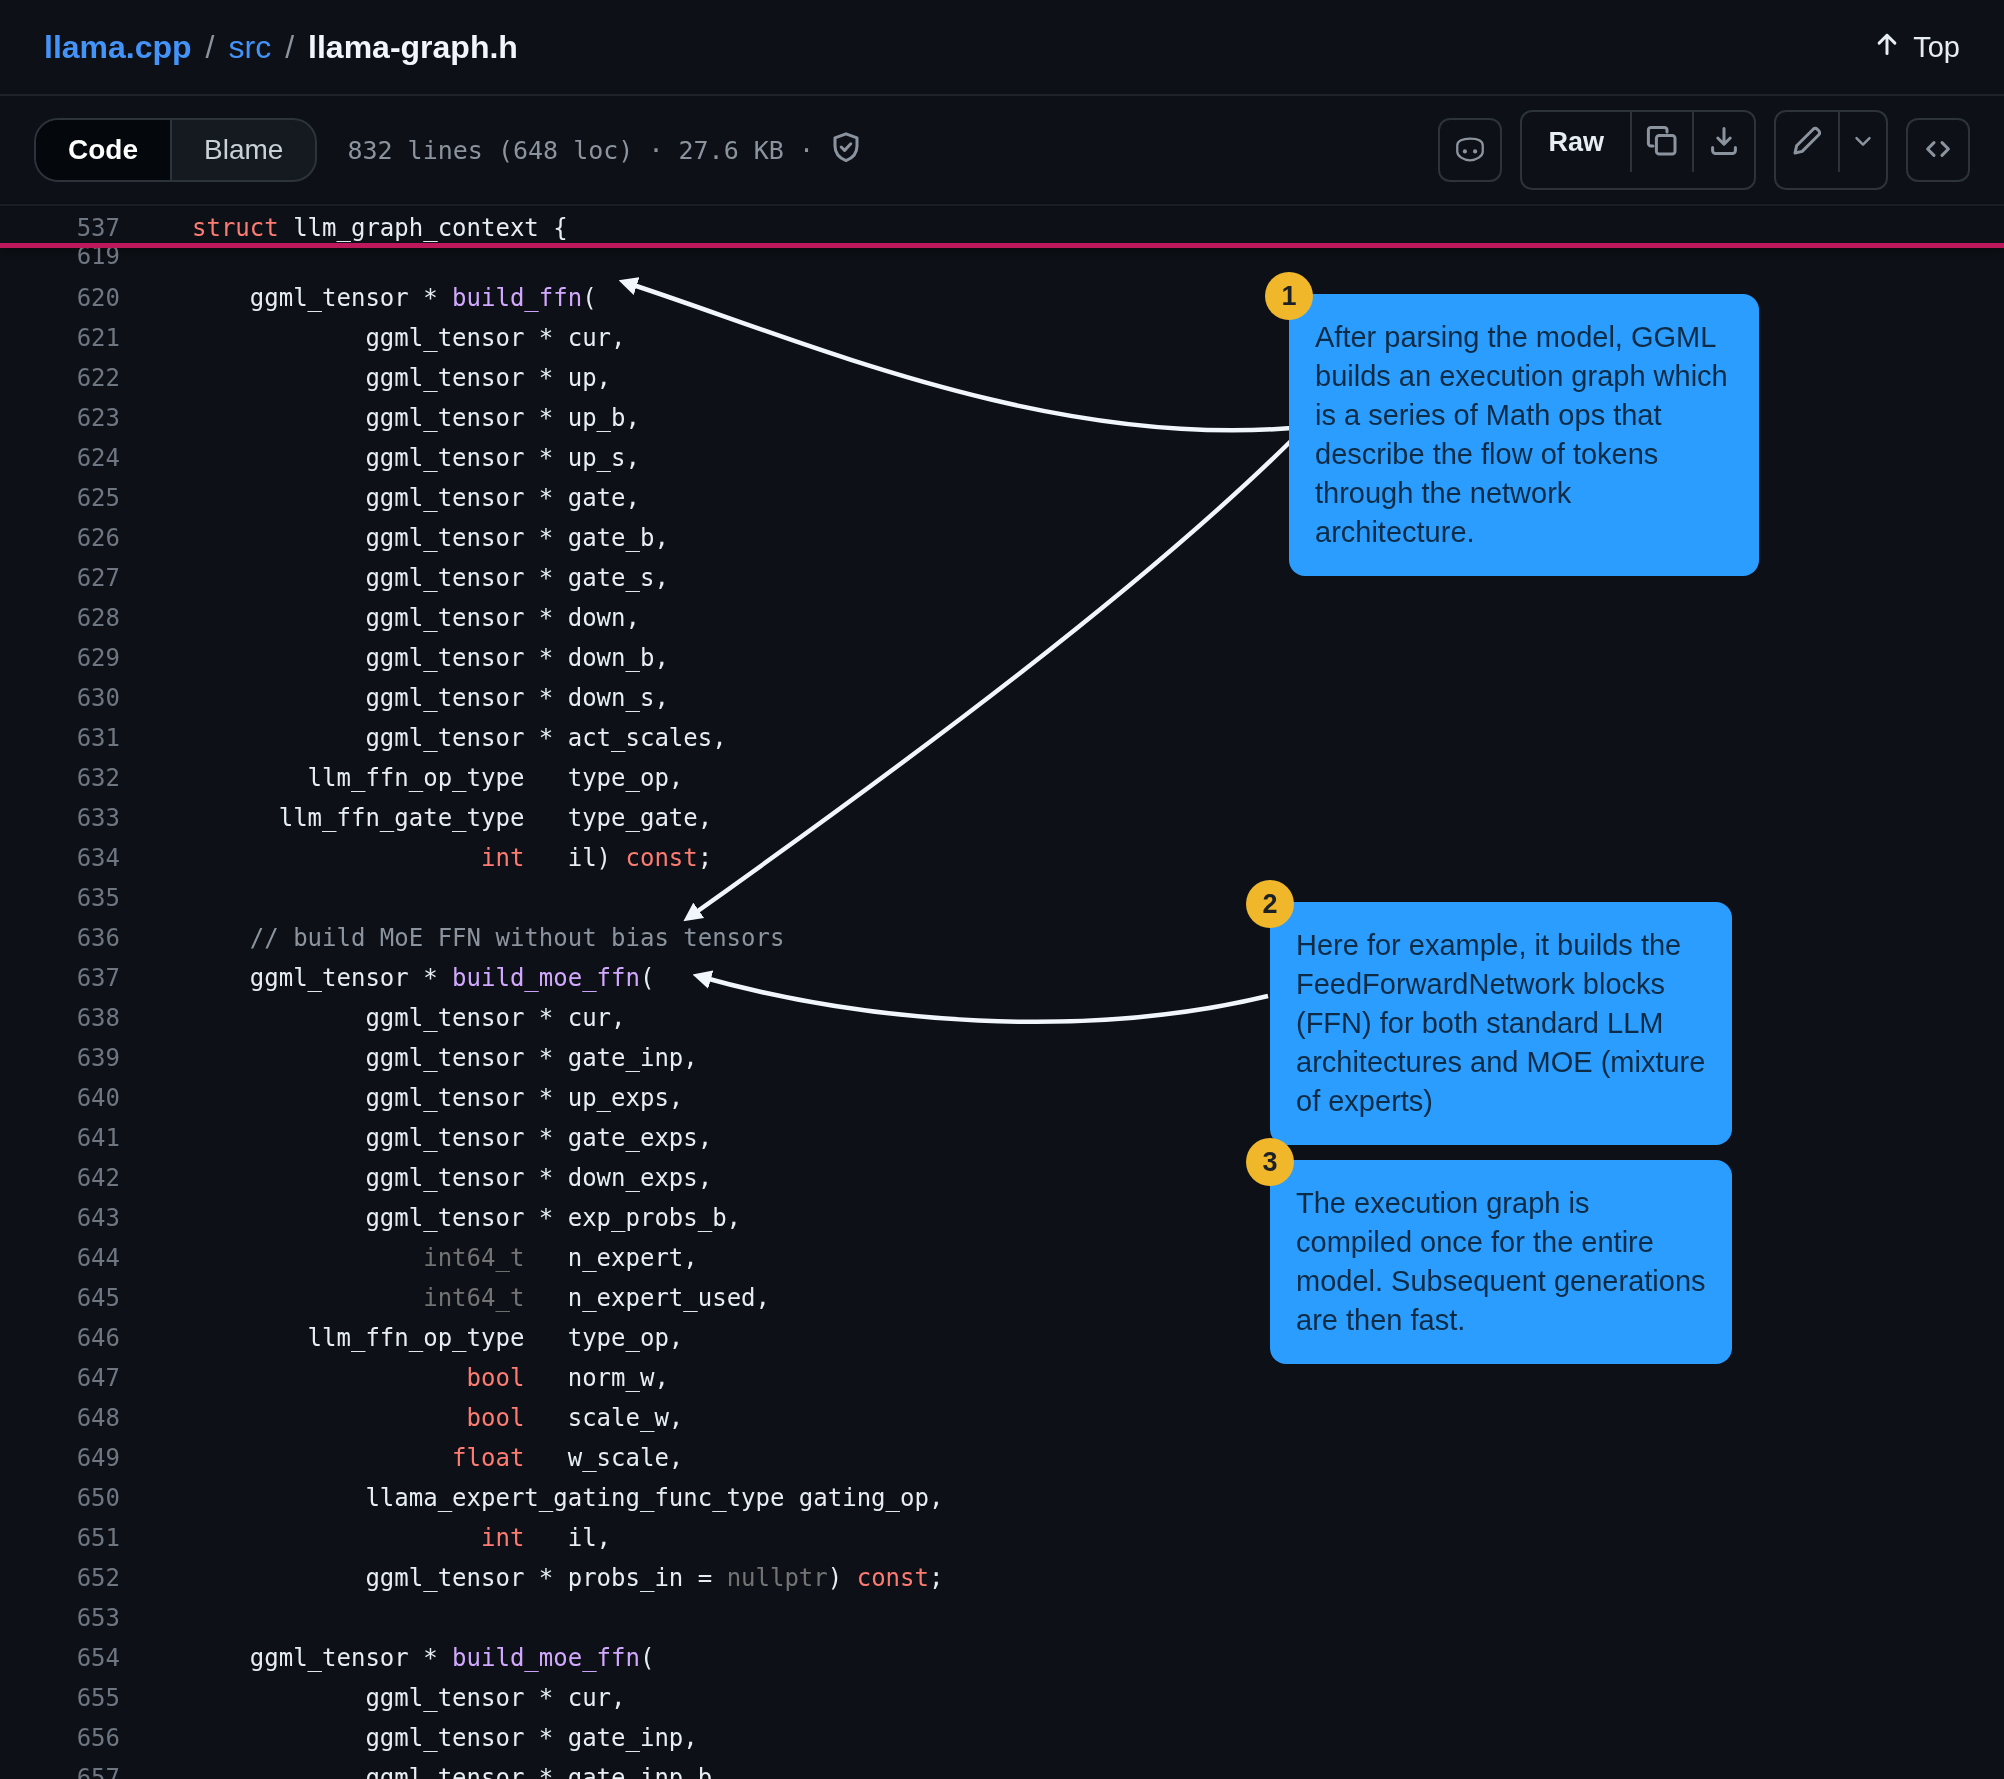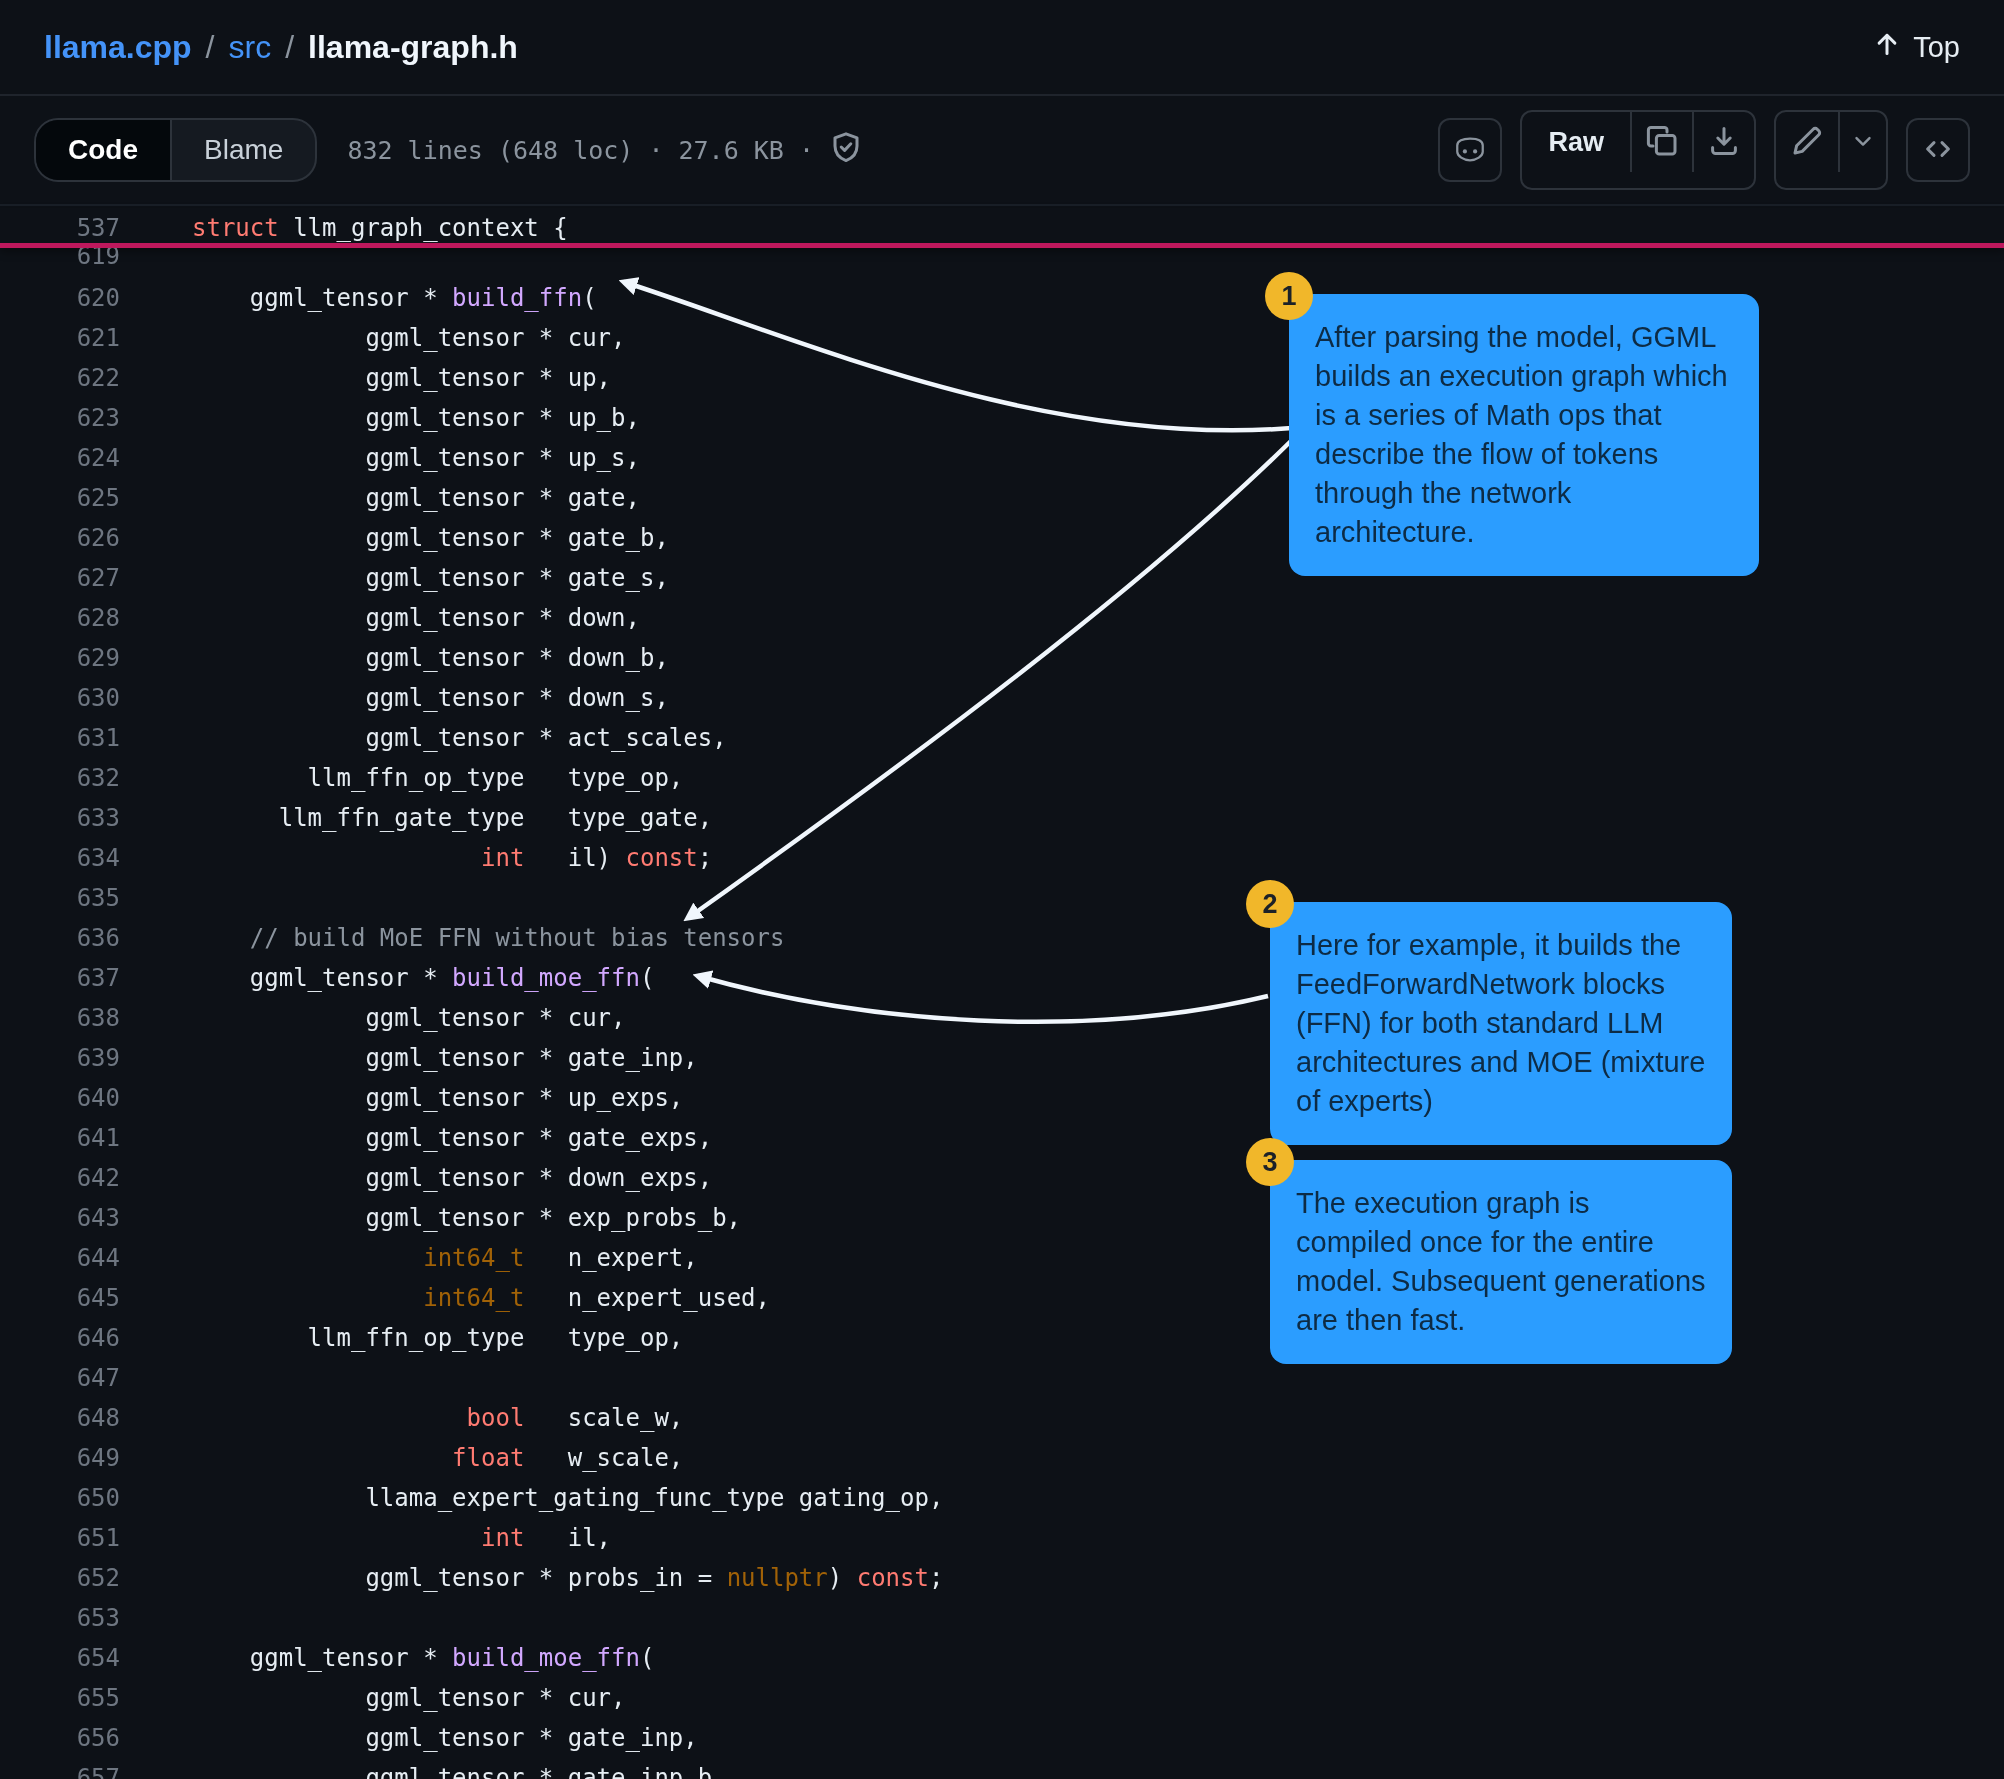--- a/index.html
+++ b/index.html
@@ -75,21 +75,21 @@
   .row.clipped { height: 30px; overflow: hidden; }
   .row.clipped .ln { margin-top: -12px; }
   .ln {
     flex: none; width: 120px; text-align: right; color: #6e7681;
     font-size: 24px; cursor: pointer; user-select: none;
   }
   .lc { white-space: pre; padding-left: 72px; }
   .tok-p { color: #e6edf3; }
   .tok-k { color: #ff7b72; }
   .tok-f { color: #d2a8ff; }
-  .tok-c { color: #a16207; margin-top: 36px; }
+  .tok-c { color: #737373; margin-top: 36px; }
   .tok-m { color: #8b949e; }
 
   
   .arrows {
     position: absolute; left: 0; top: 0; z-index: 4; pointer-events: none;
   }
 
   
   .callout {
     position: absolute; z-index: 6; background: #2b9dff; border-radius: 16px;
@@ -309,20 +309,21 @@
         <div class="row">
           <span class="ln">645</span>
           <span class="lc"><span class="tok-p">                </span><span class="tok-c">int64_t</span><span class="tok-p">   n_expert_used,</span></span>
         </div>
         <div class="row">
           <span class="ln">646</span>
           <span class="lc"><span class="tok-p">        llm_ffn_op_type   type_op,</span></span>
         </div>
         <div class="row">
           <span class="ln">647</span>
+          <span class="lc"><span class="tok-p">                   </span><span class="tok-k">bool</span><span class="tok-p">   norm_w,</span></span>
         </div>
         <div class="row">
           <span class="ln">648</span>
           <span class="lc"><span class="tok-p">                   </span><span class="tok-k">bool</span><span class="tok-p">   scale_w,</span></span>
         </div>
         <div class="row">
           <span class="ln">649</span>
           <span class="lc"><span class="tok-p">                  </span><span class="tok-k">float</span><span class="tok-p">   w_scale,</span></span>
         </div>
         <div class="row">

